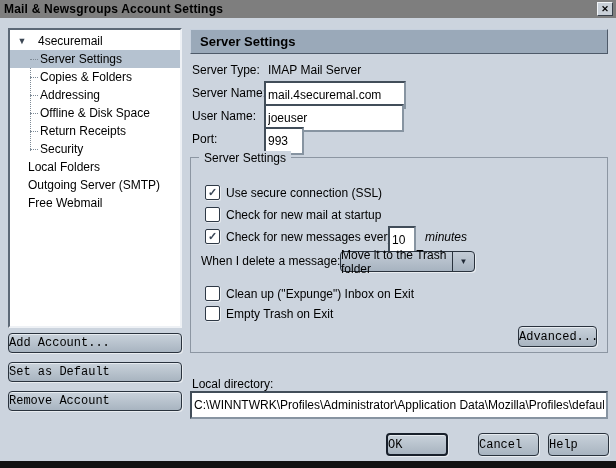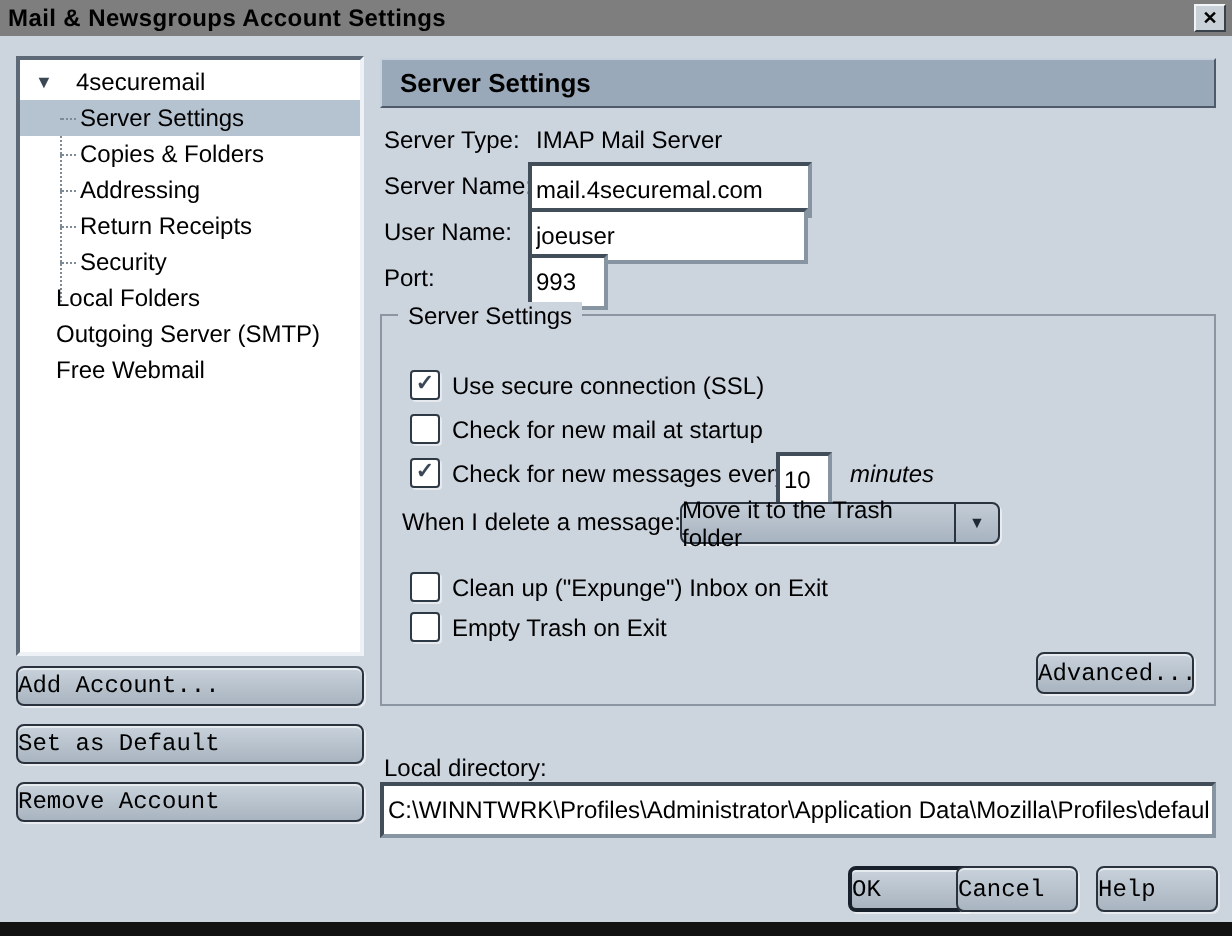--- a/index.html
+++ b/index.html
@@ -47,21 +47,21 @@
     border:2px solid; border-color:#414d59 #8794a1 #8794a1 #414d59;
     font-family:"Liberation Sans",sans-serif; font-size:12px; padding:12px 2px; color:#000; }
   .groupbox { position:absolute; left:190px; top:157px; width:418px; height:196px;
     box-sizing:border-box; border:1px solid #8c96a2; }
   .legend { position:absolute; left:199px; top:151px; background:#ccd4de;
     padding:0 5px; font-size:12px; }
   .checkbox { position:absolute; width:13px; height:13px; background:#fff;
     border:1px solid #2e3946; border-radius:2px;
     box-shadow:1px 1px 0 rgba(255,255,255,0.5); font-size:11px; font-weight:bold;
     line-height:12px; text-align:center; color:#3a4757; cursor:default; }
-  .dropdown { position:absolute; left:340px; top:251px; width:160px; height:21px;
+  .dropdown { position:absolute; left:340px; top:251px; width:135px; height:21px;
     box-sizing:border-box; display:flex; align-items:stretch;
     background:linear-gradient(#c3ccd6, #a7b3c0); border:1px solid #29323d;
     border-radius:4px; box-shadow:1px 1px 0 rgba(255,255,255,0.55); cursor:default; }
   .dd-text { flex:1; display:flex; align-items:center; justify-content:center;
     font-size:12px; }
   .dd-sep { width:1px; background:#29323d; }
   .dd-arrow { width:21px; display:flex; align-items:center; justify-content:center;
     font-size:8px; color:#1f2835; }
   .bottom-edge { position:absolute; left:0; top:461px; width:616px; height:7px;
     background:#121212; }
@@ -86,20 +86,24 @@
       <span class="stub"></span>
       <span>Server Settings</span>
     </div>
     <div class="tree-row">
       <span class="stub"></span>
       <span>Copies &amp; Folders</span>
     </div>
     <div class="tree-row">
       <span class="stub"></span>
       <span>Addressing</span>
+    </div>
+    <div class="tree-row">
+      <span class="stub"></span>
+      <span>Offline &amp; Disk Space</span>
     </div>
     <div class="tree-row">
       <span class="stub"></span>
       <span>Return Receipts</span>
     </div>
     <div class="tree-row">
       <span class="stub"></span>
       <span>Security</span>
     </div>
     <div class="tree-row top-item">
@@ -158,18 +162,18 @@
   <span class="lbl" style="left:226px; top:287px;">Clean up ("Expunge") Inbox on Exit</span>
 
   <span class="checkbox" style="left:205px; top:306px;"></span>
   <span class="lbl" style="left:226px; top:307px;">Empty Trash on Exit</span>
 
   <button class="btn" style="left:518px; top:326px; width:79px; height:21px;">Advanced...</button>
 
   <span class="lbl" style="left:192px; top:377px;">Local directory:</span>
   <input class="tf" style="left: 190px; top: 391px; width: 418px; height: 19px;" value="C:\WINNTWRK\Profiles\Administrator\Application Data\Mozilla\Profiles\default\znjuv">
 
-  <button class="btn default" style="left:424px; top:433px; width:62px; height:23px;">OK</button>
+  <button class="btn default" style="left:386px; top:433px; width:62px; height:23px;">OK</button>
   <button class="btn" style="left:478px; top:433px; width:61px; height:23px;">Cancel</button>
   <button class="btn" style="left:548px; top:433px; width:61px; height:23px;">Help</button>
 
   <div class="bottom-edge"></div>
 </div>
 
 </body></html>

